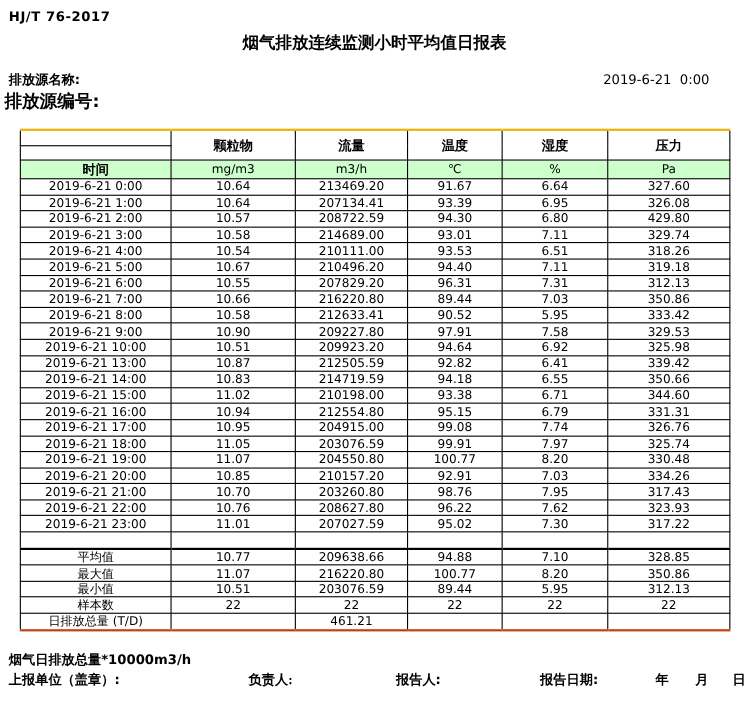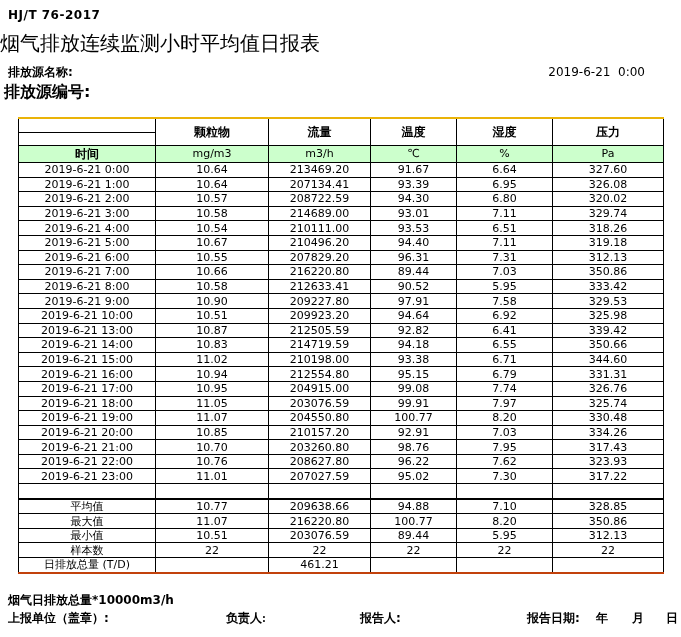--- a/index.html
+++ b/index.html
@@ -2,21 +2,21 @@
 <html><head>
 <meta charset="utf-8">
 <style>
   html,body{margin:0;padding:0;}
   body{
     width:681px;height:637px;position:relative;background:#ffffff;color:#000;
     font-family:"DejaVu Sans","Liberation Sans",sans-serif;
     -webkit-font-smoothing:none;
   }
   .std-no{position:absolute;left:8px;top:8px;font-size:12px;font-weight:bold;letter-spacing:.5px;}
-  .title{position:absolute;left:0;top:30px;width:100%;text-align:left;font-size:20px;font-weight:normal;}
+  .title{position:absolute;left:0;top:30px;width:100%;text-align:center;font-size:15px;font-weight:bold;}
   .src-name{position:absolute;left:8px;top:64px;font-size:12px;font-weight:bold;}
   .src-code{position:absolute;left:4px;top:82px;font-size:16px;font-weight:bold;}
   .datetime{position:absolute;right:36px;top:65px;font-size:12px;}
   table.report{
     position:absolute;left:18px;top:117px;width:645px;
     border-collapse:collapse;table-layout:fixed;
   }
   table.report th,table.report td{
     border:1px solid #000;padding:0;margin:0;text-align:center;
     font-size:11px;font-weight:normal;line-height:13px;height:13.6px;
@@ -28,21 +28,21 @@
   tr.units th{background:#ccffcc;height:16px;line-height:16px;font-size:11px;}
   tr.units th.time-head{font-size:12px;font-weight:bold;}
   tr.summary-first td{border-top:2px solid #000;}
   tr.last-row td{border-bottom:2px solid #c2410c;}
   .footer-note{position:absolute;left:8px;top:592px;font-size:12px;font-weight:bold;}
   .sign-line{position:absolute;left:0;top:610px;width:681px;height:16px;font-size:12px;font-weight:bold;}
   .sign-line span{position:absolute;top:0;}
   .lbl-unit{left:8px;}
   .lbl-manager{left:226px;font-family:Liberation Serif, serif;}
   .lbl-reporter{left:360px;}
-  .lbl-date{left:491px;margin-left:36px;}
+  .lbl-date{left:491px;}
   .lbl-year{left:596px;}
   .lbl-month{left:632px;}
   .lbl-day{left:666px;}
 </style>
 </head>
 <body>
 
 <div class="std-no">HJ/T&nbsp;76-2017</div>
 <div class="title">烟气排放连续监测小时平均值日报表</div>
 <div class="src-name">排放源名称:</div>
@@ -95,21 +95,21 @@
         <td>93.39</td>
         <td>6.95</td>
         <td>326.08</td>
       </tr>
       <tr>
         <td>2019-6-21 2:00</td>
         <td>10.57</td>
         <td>208722.59</td>
         <td>94.30</td>
         <td>6.80</td>
-        <td>320.02</td>
+        <td>429.80</td>
       </tr>
       <tr>
         <td>2019-6-21 3:00</td>
         <td>10.58</td>
         <td>214689.00</td>
         <td>93.01</td>
         <td>7.11</td>
         <td>329.74</td>
       </tr>
       <tr>

